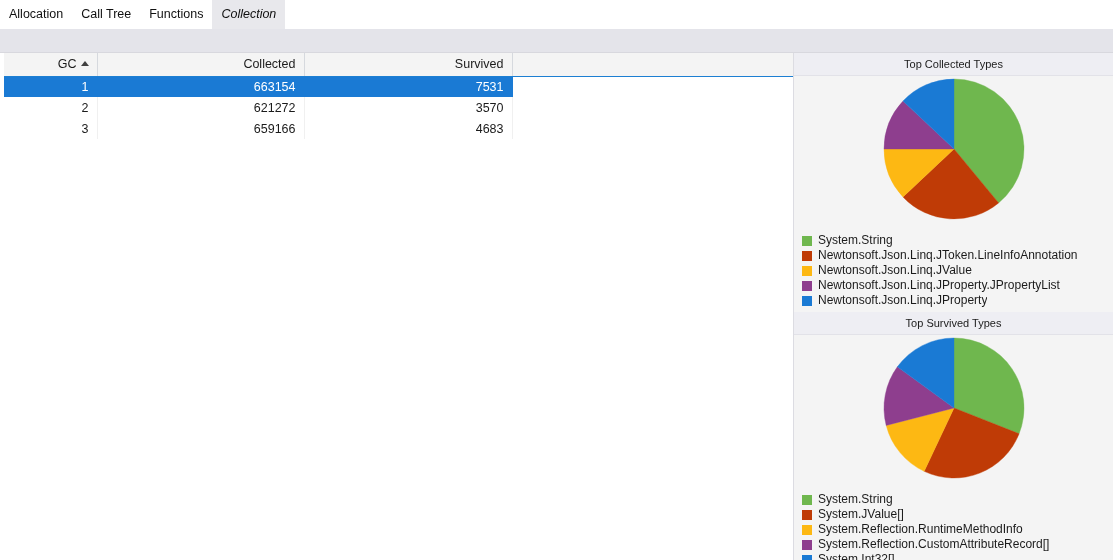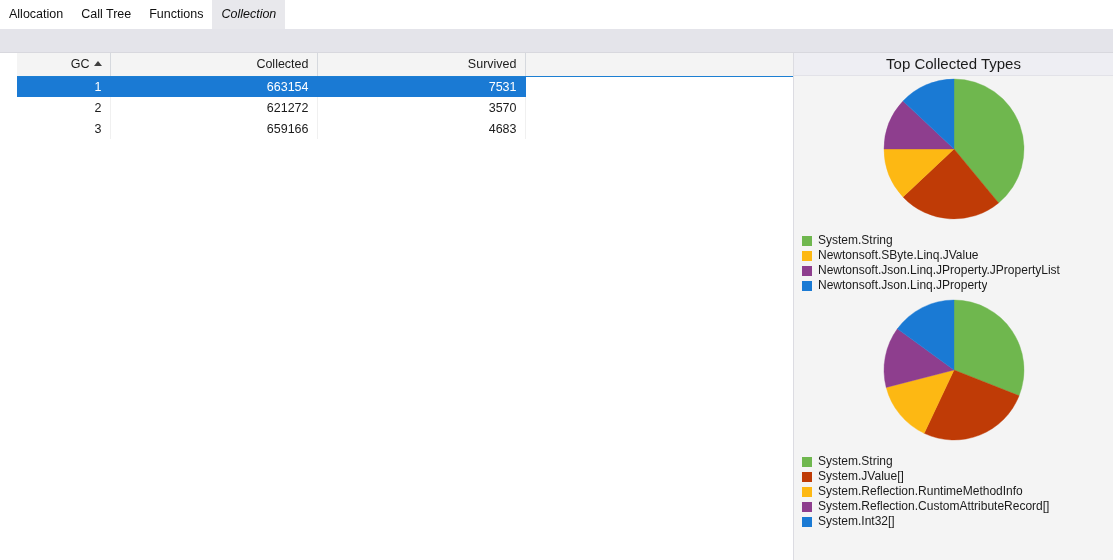--- a/index.html
+++ b/index.html
@@ -45,21 +45,21 @@
     font-size: 12.5px; color: #101010;
     line-height: 20px;
     padding: 0 3px;
     cursor: default;
     white-space: nowrap;
     margin-top: 24px;
   }
 
   
   .gridwrap {
-    position: absolute; left: 17px; top: 53px;
+    position: absolute; left: 4px; top: 53px;
     width: 793px; height: 507px;
     background: #ffffff;
     box-sizing: border-box;
   }
   table.grid {
     border-collapse: collapse;
     table-layout: fixed;
     width: 793px;
   }
   table.grid th {
@@ -114,21 +114,21 @@
     background: #f4f4f4;
     border-left: 1px solid #dcdce2;
     box-sizing: border-box;
   }
   .chartsection { position: relative; width: 319px; box-sizing: border-box; }
   .sectionheader {
     height: 22px; line-height: 22px;
     background: #eeeef3;
     border-bottom: 1px solid #e2e2e8;
     text-align: center;
-    font-size: 15px;
+    font-size: 11px;
     color: #1b1b1b;
     cursor: default;
   }
   .piebox {
     position: relative;
     height: 155px;
     background: #f4f4f4;
   }
   .piebox svg { display: block; margin: 0 auto; }
   .legend {
@@ -222,35 +222,40 @@
             <path d="M 80 73 L 10 73.00000000000001 A 70 70 0 0 1 28.972196080501178 25.08170258499181 Z" fill="#8e3e8e" stroke="#8e3e8e" stroke-width="0.4"></path>
             <path d="M 80 73 L 28.972196080501178 25.08170258499181 A 70 70 0 0 1 79.99999999999999 3 Z" fill="#1a7ad4" stroke="#1a7ad4" stroke-width="0.4"></path>
           </svg>
       </div>
       <div class="legend" id="legend0">
           <div class="legrow">
             <span class="swatch" style="background: rgb(111, 183, 78);"></span>
             <span class="legtext">System.String</span>
           </div>
           <div class="legrow">
+            <span class="swatch" style="background: rgb(191, 59, 6);"></span>
+            <span class="legtext">Newtonsoft.Json.Linq.JToken.LineInfoAnnotation</span>
+          </div>
+          <div class="legrow">
             <span class="swatch" style="background: rgb(253, 184, 19);"></span>
-            <span class="legtext">Newtonsoft.SByte.Linq.JValue</span>
+            <span class="legtext">Newtonsoft.Json.Linq.JValue</span>
           </div>
           <div class="legrow">
             <span class="swatch" style="background: rgb(142, 62, 142);"></span>
             <span class="legtext">Newtonsoft.Json.Linq.JProperty.JPropertyList</span>
           </div>
           <div class="legrow">
             <span class="swatch" style="background: rgb(26, 122, 212);"></span>
             <span class="legtext">Newtonsoft.Json.Linq.JProperty</span>
           </div>
         </div>
     </div>
 
     <div class="chartsection">
+      <div class="sectionheader">Top Survived Types</div>
       <div class="piebox">
         <svg width="160" height="150" viewBox="0 0 160 150" id="pie1">
             <path d="M 80 73 L 80 3 A 70 70 0 0 1 145.08435401217758 98.76871868792745 Z" fill="#6fb74e" stroke="#6fb74e" stroke-width="0.4"></path>
             <path d="M 80 73 L 145.08435401217758 98.76871868792745 A 70 70 0 0 1 50.19544959044494 136.33789367262136 Z" fill="#bf3b06" stroke="#bf3b06" stroke-width="0.4"></path>
             <path d="M 80 73 L 50.19544959044494 136.33789367262136 A 70 70 0 0 1 12.199178720995832 90.40829210153984 Z" fill="#fdb813" stroke="#fdb813" stroke-width="0.4"></path>
             <path d="M 80 73 L 12.199178720995832 90.40829210153984 A 70 70 0 0 1 23.36881039375367 31.855032339526886 Z" fill="#8e3e8e" stroke="#8e3e8e" stroke-width="0.4"></path>
             <path d="M 80 73 L 23.36881039375367 31.855032339526886 A 70 70 0 0 1 79.99999999999999 3 Z" fill="#1a7ad4" stroke="#1a7ad4" stroke-width="0.4"></path>
           </svg>
       </div>
       <div class="legend" id="legend1">

